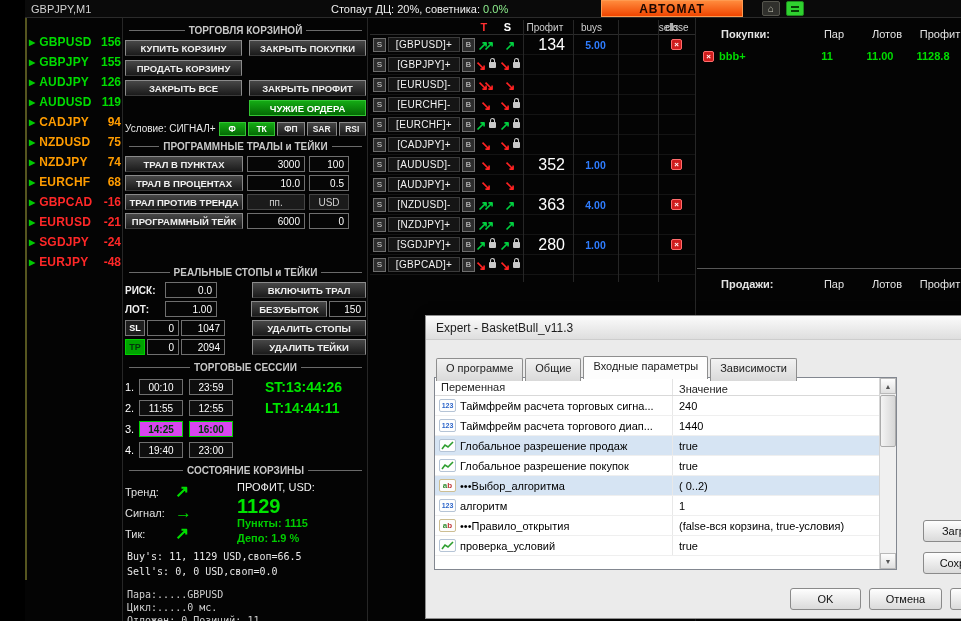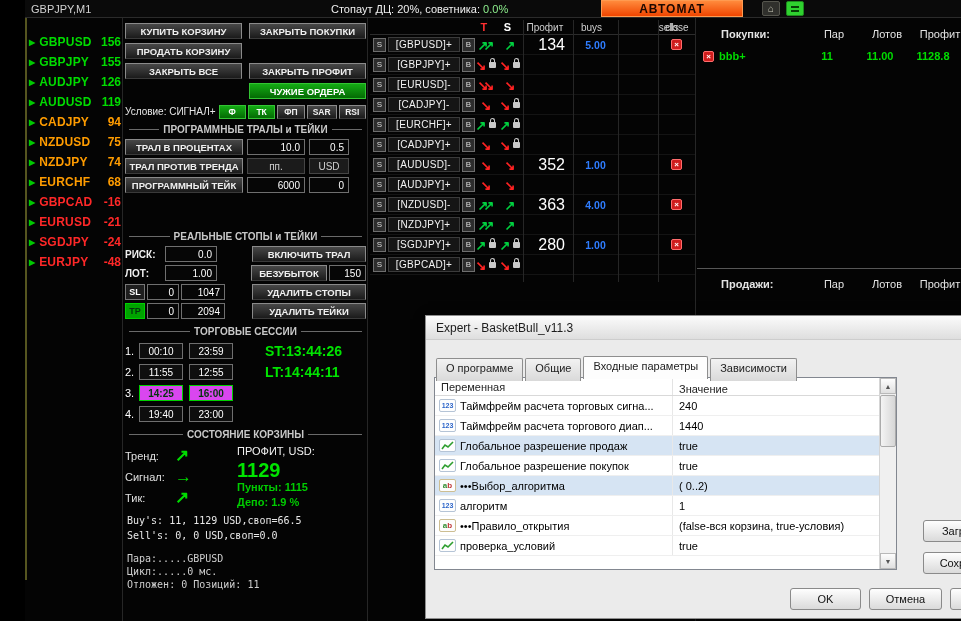--- a/index.html
+++ b/index.html
@@ -220,20 +220,21 @@
         <span class="side-val">-24</span>
       </div>
       <div class="side-item tone-red">
         <span class="side-arrow">▶</span>
         <span class="side-pair">EURJPY</span>
         <span class="side-val">-48</span>
       </div>
     </div>
 
   <div class="main">
+    <div class="sec-head">ТОРГОВЛЯ КОРЗИНОЙ</div>
     <div class="bgrid">
       <div class="btn">КУПИТЬ КОРЗИНУ</div>
       <div class="btn">ЗАКРЫТЬ ПОКУПКИ</div>
       <div class="btn">ПРОДАТЬ КОРЗИНУ</div>
       <div class="spacer"></div>
       <div class="btn">ЗАКРЫТЬ ВСЕ</div>
       <div class="btn">ЗАКРЫТЬ ПРОФИТ</div>
       <div class="spacer"></div>
       <div class="btn green">ЧУЖИЕ ОРДЕРА</div>
     </div>
@@ -244,20 +245,25 @@
           <div class="btn cbtn green">ТК</div>
           <div class="btn cbtn">ФП</div>
           <div class="btn cbtn">SAR</div>
           <div class="btn cbtn">RSI</div>
         </span>
     </div>
 
     <div class="sec-head">ПРОГРАММНЫЕ ТРАЛЫ и ТЕЙКИ</div>
     <div id="trail-rows">
         <div class="trail-row">
+          <div class="btn trail-btn">ТРАЛ В ПУНКТАХ</div>
+          <div class="inp w1">3000</div>
+          <div class="inp w2">100</div>
+        </div>
+        <div class="trail-row">
           <div class="btn trail-btn">ТРАЛ В ПРОЦЕНТАХ</div>
           <div class="inp w1">10.0</div>
           <div class="inp w2">0.5</div>
         </div>
         <div class="trail-row">
           <div class="btn trail-btn">ТРАЛ ПРОТИВ ТРЕНДА</div>
           <div class="inp w1 flat">пп.</div>
           <div class="inp w2 flat">USD</div>
         </div>
         <div class="trail-row">
@@ -405,21 +411,21 @@
           <div class="cell-s2"><span class="arrwrap">
               <span class="arr down">↘</span>
             </span></div>
           <div class="cell-profit"></div>
           <div class="cell-buys"></div>
           <div class="cell-sells"></div>
           <div class="cell-close"></div>
         </div>
         <div class="mid-row">
           <div class="cell-s">S</div>
-          <div class="cell-pair">[CADJPY]-</div>
+          <div class="cell-pair">[EURCHF]-</div>
           <div class="cell-b">В</div>
           <div class="cell-t"><span class="arrwrap">
               <span class="arr down">↘</span>
             </span></div>
           <div class="cell-s2"><span class="arrwrap">
               <span class="arr down">↘</span>
               <span class="lock"></span>
             </span></div>
           <div class="cell-profit"></div>
           <div class="cell-buys"></div>

